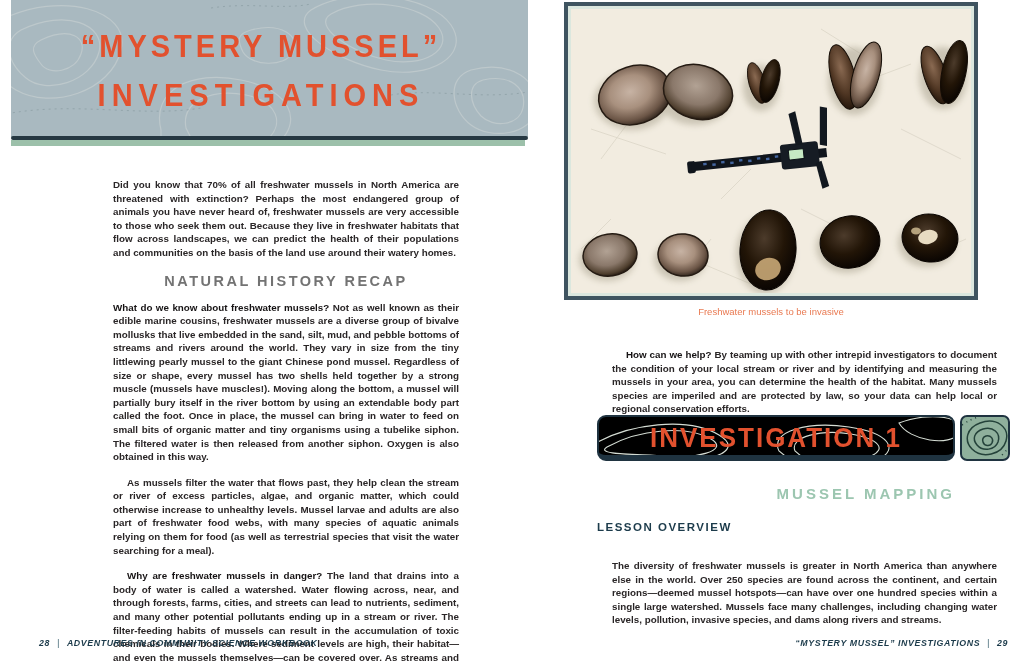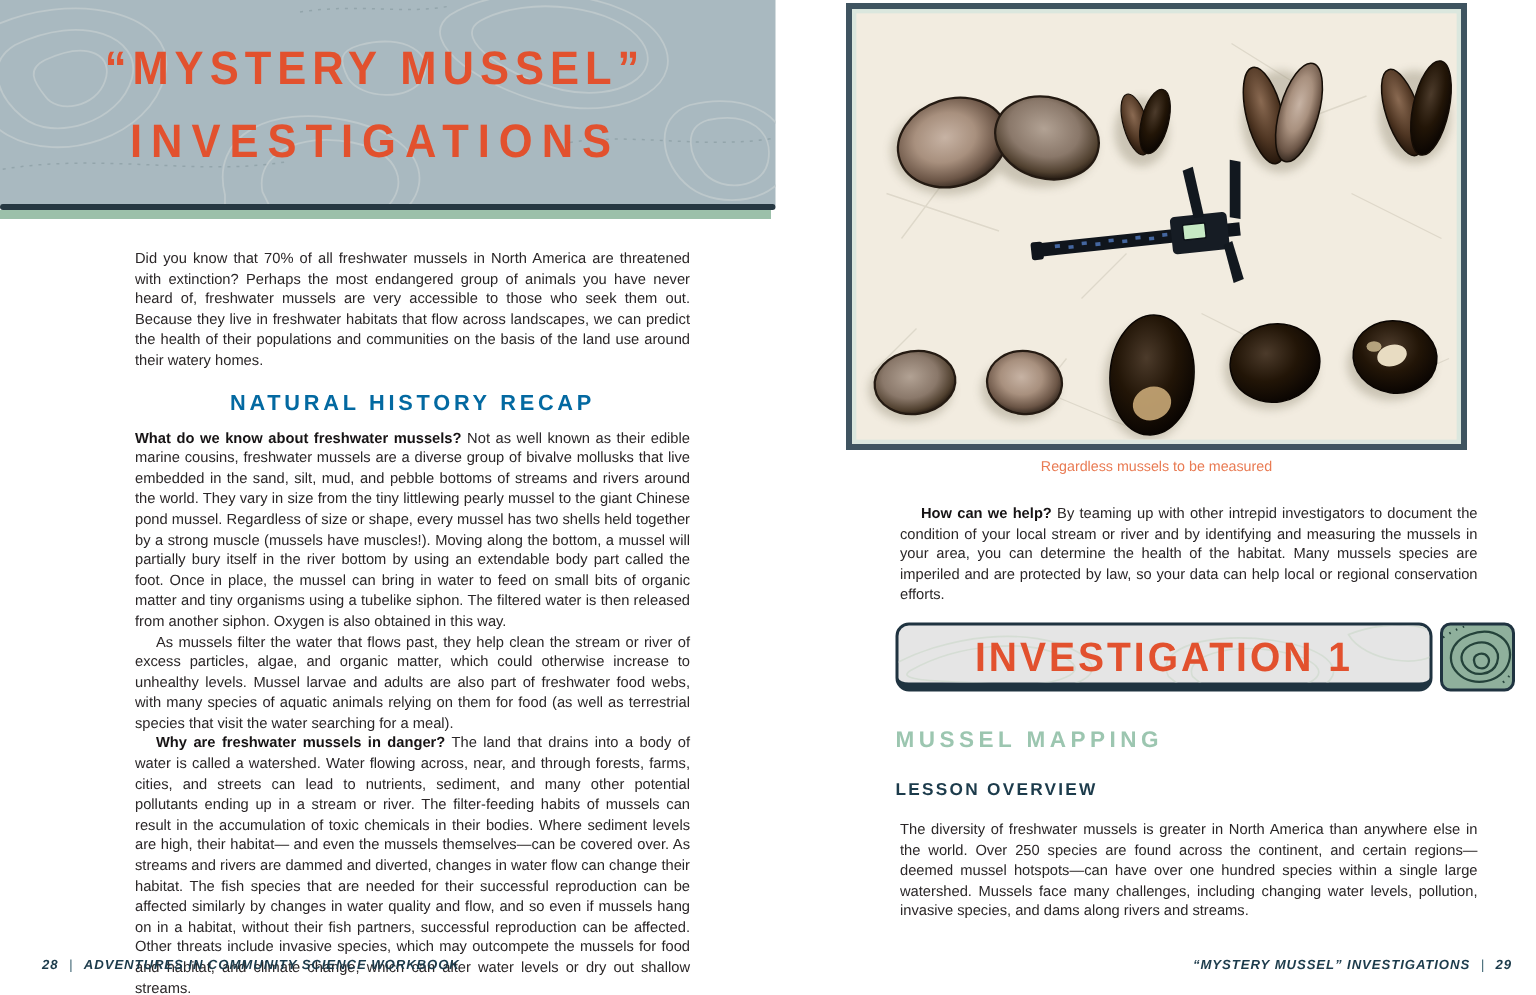--- a/index.html
+++ b/index.html
@@ -1,65 +1,65 @@
 <!DOCTYPE html>
 <html><head>
 <meta charset="utf-8">
 <style>
   html,body{margin:0;padding:0;background:#ffffff;}
   .spread{position:relative;width:1024px;height:663px;background:#ffffff;overflow:hidden;
           font-family:"Liberation Sans",sans-serif;color:#2a2627;}
   .page{position:absolute;top:0;height:663px;width:512px;}
-  .page-left{left:0;}
+  .page-left{left:11px;}
   .page-right{left:512px;}
 
   
   .banner{position:absolute;left:0;top:0;width:517px;height:146px;}
   .banner-bg{position:absolute;left:0;top:0;width:517px;height:137px;background:#a9b9c0;overflow:hidden;}
   .banner-bg svg{position:absolute;left:0;top:0;}
   .banner-edge-dark{position:absolute;left:0;top:136px;width:517px;height:4px;background:#263842;border-radius:2px;}
   .banner-edge-green{position:absolute;left:0;top:140px;width:514px;height:6px;background:#9cc0aa;}
   .banner-title{position:absolute;left:0;top:26px;width:500px;margin:0;text-align:center;
                 color:#e2512e;font-weight:700;line-height:1.55;letter-spacing:4px;font-size:29px;
                 transform:scaleY(1.08);}
   .banner-title .t2{letter-spacing:6px;}
 
   
   .col-left{position:absolute;left:90px;top:166px;width:370px;}
-  .body-p{margin:0;font-size:9.8px;line-height:13.6px;text-align:justify;color:#2a2627;}
+  .body-p{margin:12px;font-size:9.8px;line-height:13.6px;text-align:justify;color:#2a2627;font-weight:bold;}
   .body-p b{color:#161314;}
   .indent{text-indent:14px;}
-  .sage-heading{margin:13px 0 9px 0;text-align:center;color:#0369a1;font-size:14.5px;
+  .sage-heading{margin:13px 0 9px 0;text-align:center;color:#737373;font-size:14.5px;
                 font-weight:700;letter-spacing:2.5px;}
 
   .folio{position:absolute;top:638px;font-size:8.8px;font-weight:700;letter-spacing:.6px;color:#1c3b4b;font-style:italic;}
   .folio-left{left:28px;}
   .folio-right{right:16px;text-align:left;}
   .folio .divider{padding:0 7px;font-weight:400;color:#39616f;}
 
   
   .photo{position:absolute;left:52px;top:2px;width:414px;height:298px;margin:0;box-sizing:border-box;
          border:4px solid #3f5460;box-shadow:inset 0 0 0 3px #dbe7de;background:#f2ece0;}
   .photo svg{position:absolute;left:3px;top:3px;}
   .caption{position:absolute;left:52px;top:306px;width:414px;margin:0;text-align:center;
            color:#e97a52;font-size:9.5px;}
 
   .help-p{position:absolute;left:88px;top:336px;width:385px;}
   .overview-p{position:absolute;left:88px;top:547px;width:385px;}
 
   
   .inv-banner{position:absolute;left:85px;top:415px;width:358px;height:46px;box-sizing:border-box;
-              background:#e5e5e5;border:2px solid #1f3340;border-bottom-width:6px;border-radius:9px;
+              background:#000000;border:2px solid #1f3340;border-bottom-width:6px;border-radius:9px;
               overflow:hidden;}
   .inv-banner svg{position:absolute;left:0;top:0;}
   .inv-text{position:absolute;left:0;top:6px;width:100%;text-align:center;color:#e2512e;
             font-size:26px;font-weight:700;letter-spacing:2px;transform:scaleY(1.05);}
   .inv-square{position:absolute;left:448px;top:415px;width:50px;height:46px;box-sizing:border-box;
               background:#8fb09c;border:2px solid #1f3340;border-radius:7px;overflow:hidden;}
-  .mm-heading{position:absolute;left:85px;top:485px;width:358px;margin:0;text-align:left;
+  .mm-heading{position:absolute;left:85px;top:485px;width:358px;margin:0;text-align:right;
               color:#9cc6b0;font-size:15px;font-weight:700;letter-spacing:3px;}
   .navy-heading{position:absolute;left:85px;top:521px;width:358px;margin:0;text-align:left;
                 color:#1c3b4b;font-size:11.5px;font-weight:700;letter-spacing:1.5px;}
 </style>
 </head>
 <body>
 
 <div class="spread">
 
   <section class="page page-left">
@@ -201,21 +201,21 @@
           <ellipse cx="197" cy="241" rx="28" ry="40" transform="rotate(4 197 241)" fill="url(#gDark)" stroke="#0a0502" stroke-width="1"></ellipse>
           <ellipse cx="197" cy="260" rx="13" ry="11" transform="rotate(-20 197 260)" fill="#c9a877" opacity="0.9"></ellipse>
           <ellipse cx="279" cy="233" rx="30" ry="26" transform="rotate(-10 279 233)" fill="url(#gDark)" stroke="#0a0502" stroke-width="1"></ellipse>
           <ellipse cx="359" cy="229" rx="28" ry="24" transform="rotate(8 359 229)" fill="url(#gDark)" stroke="#0a0502" stroke-width="1"></ellipse>
           <ellipse cx="357" cy="228" rx="10" ry="7" transform="rotate(-15 357 228)" fill="#e8dcc2"></ellipse>
           <ellipse cx="345" cy="222" rx="5" ry="3.5" fill="#cbb88f" opacity="0.85"></ellipse>
         </g>
       </svg>
     </figure>
 
-    <p class="caption">Regardless mussels to be measured</p>
+    <p class="caption">Freshwater mussels to be invasive</p>
 
     <p class="body-p indent help-p"><b>How can we help?</b><span> By teaming up with other intrepid investigators to document the condition of your local stream or river and by identifying and measuring the mussels in your area, you can determine the health of the habitat. Many mussels species are imperiled and are protected by law, so your data can help local or regional conservation efforts.</span></p>
 
     <div class="inv-banner">
       <svg width="354" height="38" viewBox="0 0 354 38" fill="none">
         <g stroke="#d5ddd4" stroke-width="1.1">
           <path d="M-10,30 C30,5 90,0 120,18 C150,36 100,48 60,44 C25,41 -20,42 -10,30 Z"></path>
           <path d="M8,30 C40,12 88,8 112,22 C132,34 95,42 65,39 C38,37 -5,38 8,30 Z"></path>
           <path d="M180,34 C170,14 210,4 250,10 C290,16 300,32 280,42 L190,42 Z"></path>
           <path d="M196,34 C190,20 222,12 252,17 C280,22 288,32 272,39 L202,39 Z"></path>

